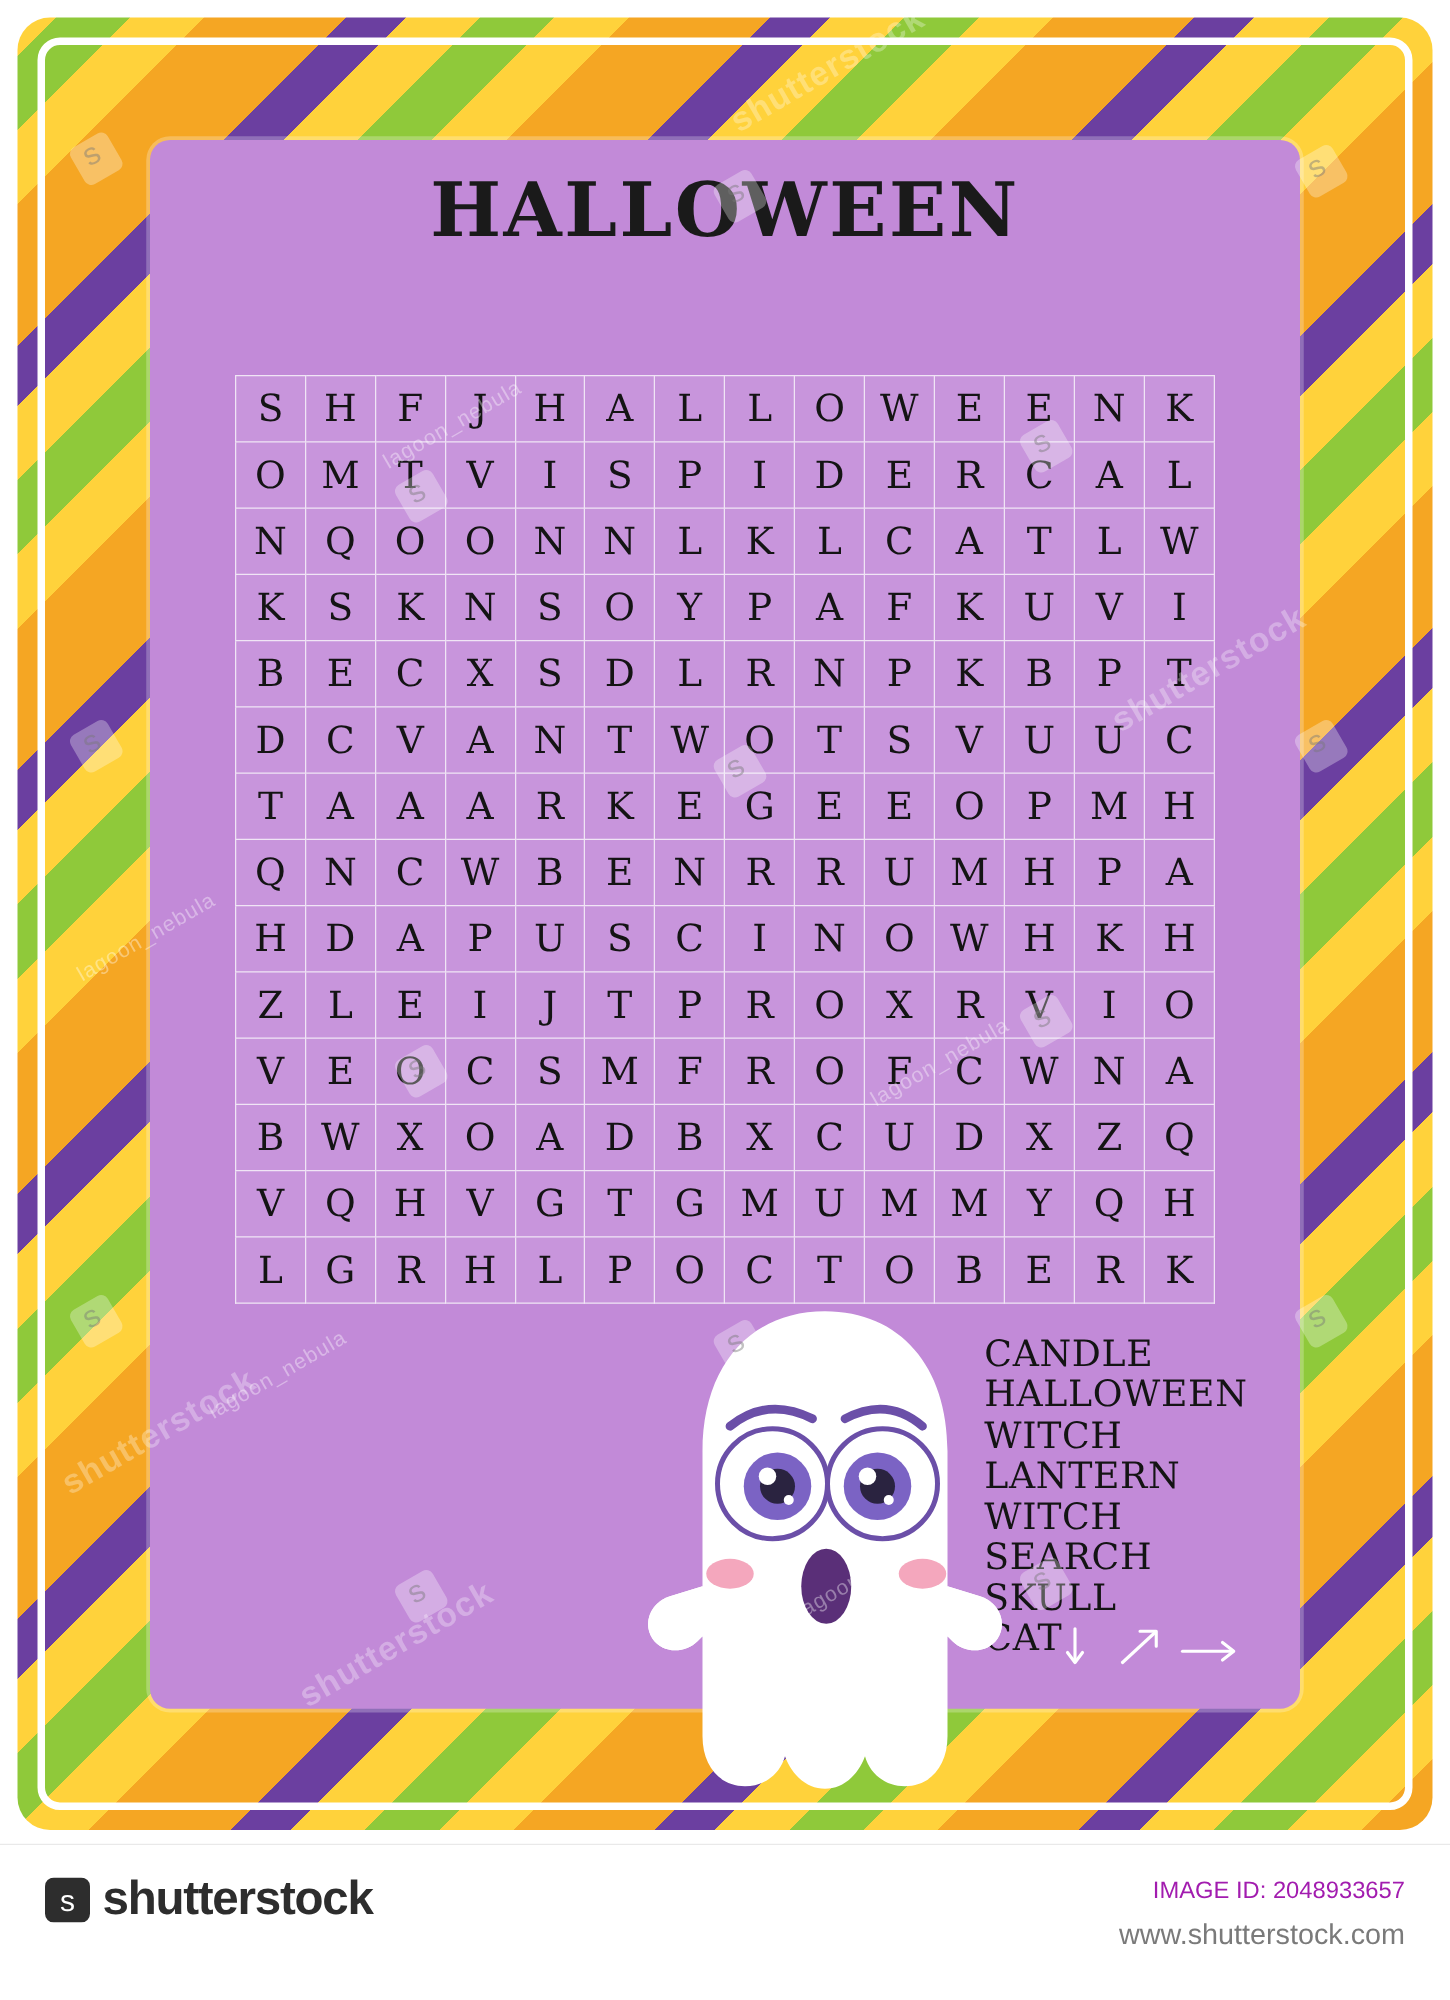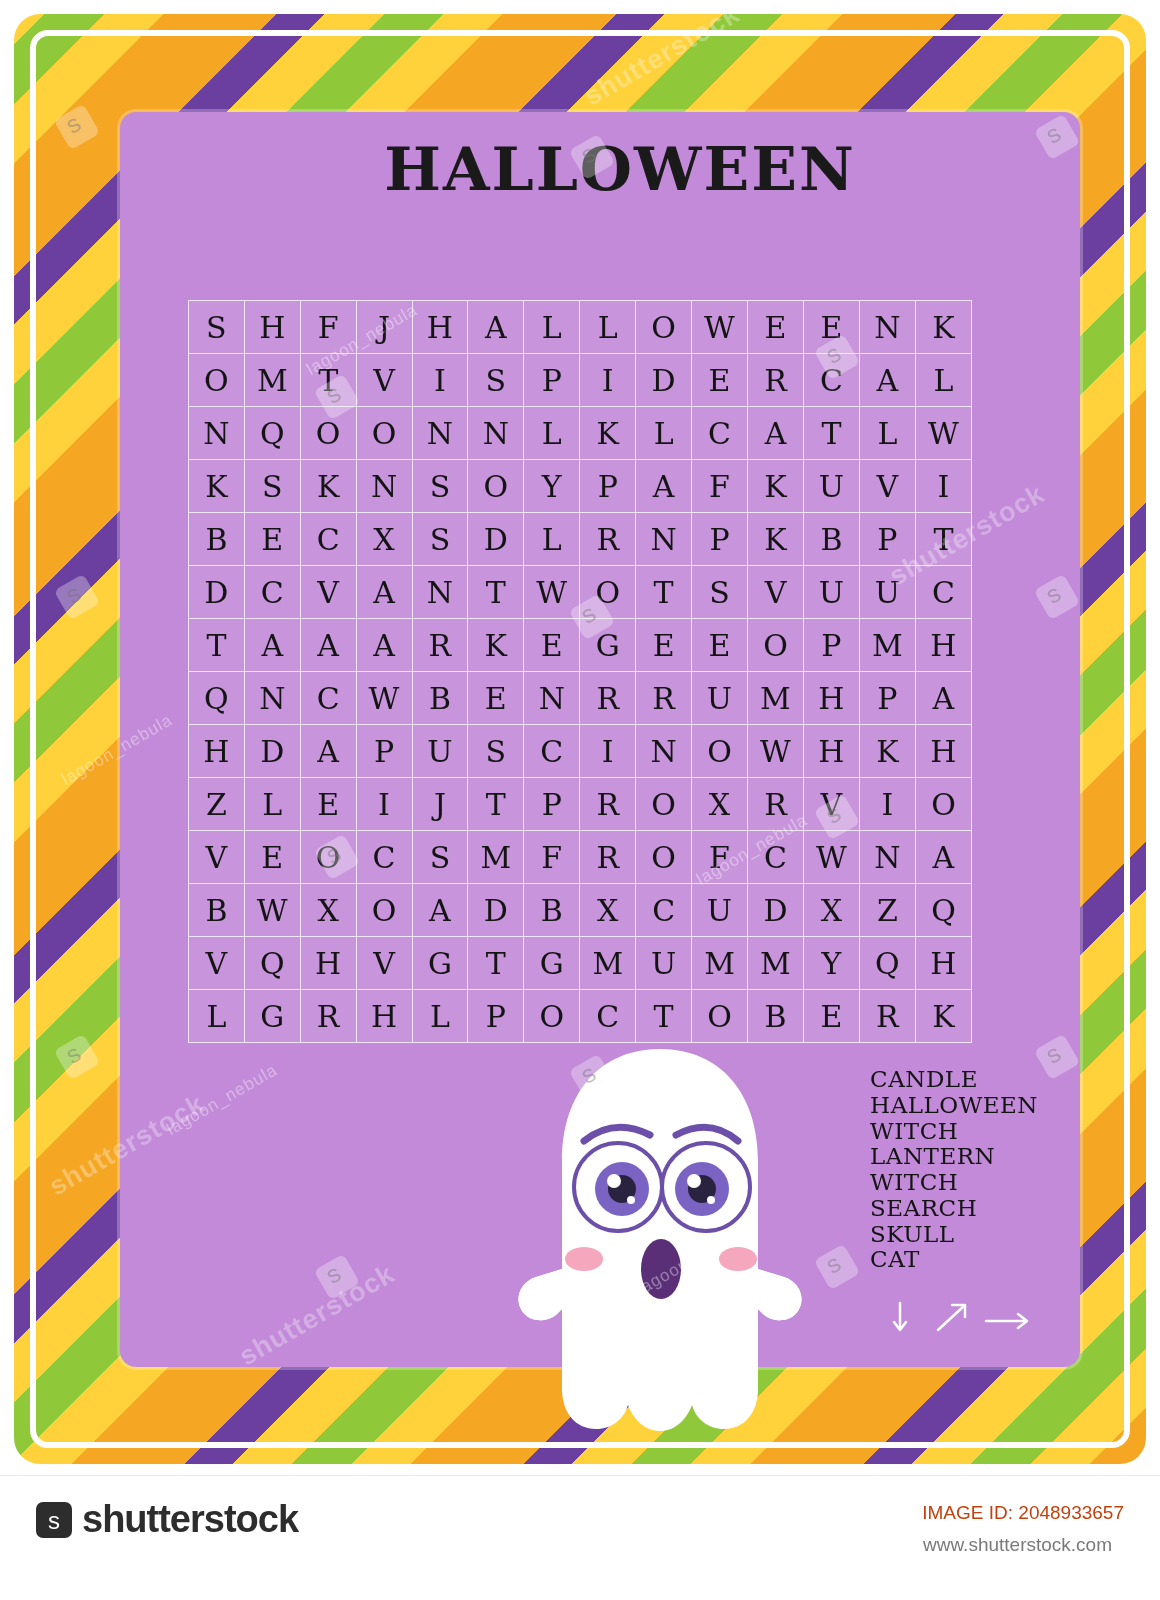--- a/index.html
+++ b/index.html
@@ -56,21 +56,20 @@
   
   .card {
     position: absolute;
     left: 120px;
     top: 112px;
     width: 920px;
     height: 1255px;
     background: #c28ad8;
     border-radius: 16px;
     box-shadow: 0 0 0 3px rgba(255,255,255,0.25);
-    padding-left: 40px;
   }
 
   .title {
     text-align: center;
     font-family: "DejaVu Serif", serif;
     font-size: 60px;
     letter-spacing: 2px;
     color: #1a1a1a;
     margin: 22px 0 0 0;
     font-weight: bold;
@@ -120,21 +119,21 @@
     line-height: 1.12;
     color: #141414;
     letter-spacing: 0.5px;
   }
   .words-right {
     position: absolute;
     right: 42px;
     top: 955px;
     text-align: left;
     font-family: "DejaVu Serif", serif;
-    font-size: 23px;
+    font-size: 29px;
     line-height: 1.12;
     color: #141414;
     letter-spacing: 0.5px;
   }
   .word { display: block; white-space: nowrap; }
 
   
   .arrows {
     position: absolute;
     right: 44px;
@@ -225,29 +224,29 @@
     font-size: 22px;
     color: #7a7a7a;
     letter-spacing: 4px;
   }
   .footer-id {
     position: absolute;
     right: 36px;
     top: 26px;
     font-family: "Liberation Sans", sans-serif;
     font-size: 19px;
-    color: #c2410c;
+    color: #a21caf;
     text-align: right;
   }
   .footer-url {
     position: absolute;
-    right: 48px;
+    right: 36px;
     top: 58px;
     font-family: "Liberation Sans", sans-serif;
-    font-size: 19px;
+    font-size: 23px;
     color: #7a7a7a;
     text-align: right;
   }
 </style>
 </head>
 <body>
 
 <div class="page">
 
   <div class="stripe-frame">

